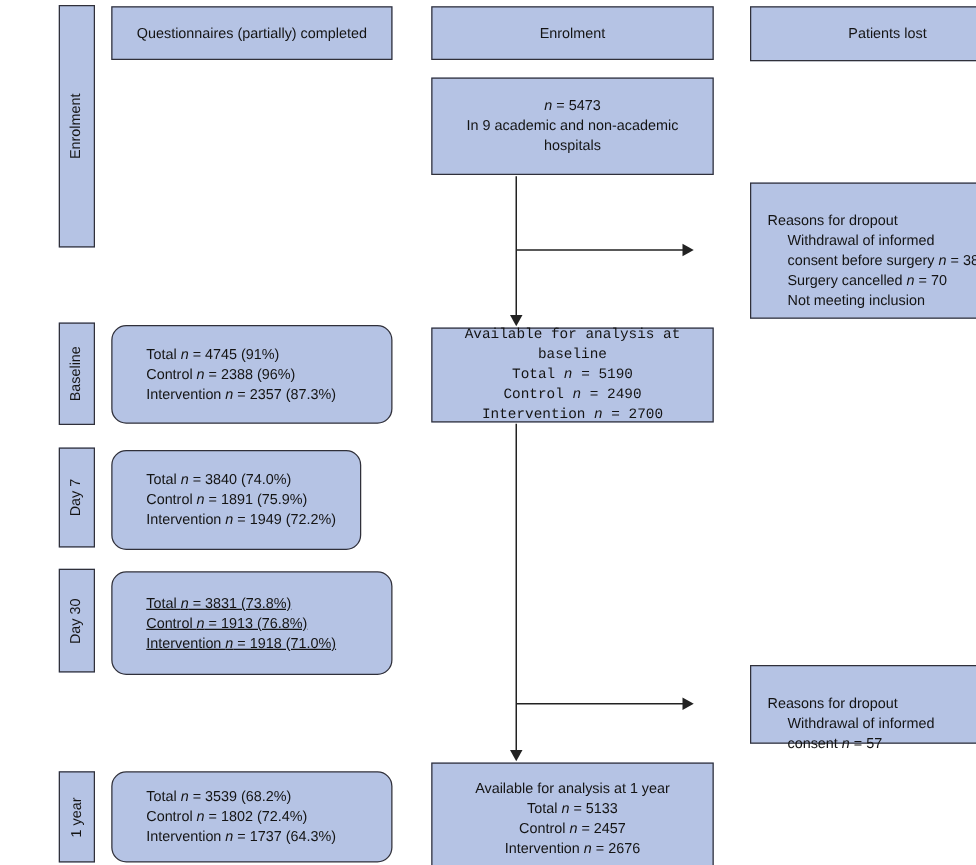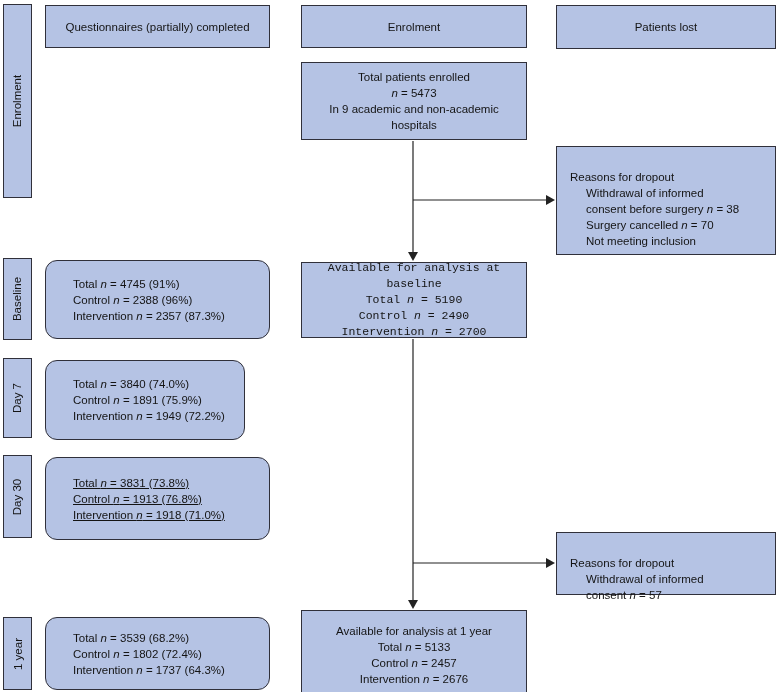--- a/index.html
+++ b/index.html
@@ -10,21 +10,21 @@
     --bg:#ffffff;
   }
   html,body{margin:0;padding:0;background:var(--bg);}
   .canvas{
     position:relative;width:781px;height:692px;background:var(--bg);
     font-family:"Liberation Sans",sans-serif;font-size:11.5px;color:var(--text);
     line-height:16px;overflow:hidden;
   }
   .box{
     position:absolute;background:var(--box-fill);
-    border:1.5px solid var(--box-border);box-sizing:border-box;
+    border:1.5px solid var(--box-border);box-sizing:border-box;margin-left:44px;
   }
   .centered{display:flex;flex-direction:column;justify-content:center;text-align:center;}
   .hbox{display:flex;flex-direction:column;justify-content:center;text-align:center;}
   .statbox{display:flex;flex-direction:column;justify-content:center;padding-left:27px;border-radius:12px;}
   .dropbox{padding-top:22px;}
   .dropbox .title{padding-left:13px;}
   .dropbox [data-bind-list] div{padding-left:29px;}
   .vtab{display:flex;align-items:center;justify-content:center;overflow:visible;}
   .vtab span{transform:rotate(-90deg);white-space:nowrap;display:block;}
   svg.flowlines{position:absolute;left:0;top:0;pointer-events:none;}
@@ -75,21 +75,20 @@
   </div>
   <div class="box vtab" style="left:3px;top:455px;width:29px;height:83px;">
     <span data-bind="sidebar.day30">Day 30</span>
   </div>
   <div class="box vtab" style="left:3px;top:617px;width:29px;height:73px;">
     <span data-bind="sidebar.year1">1 year</span>
   </div>
 
   <div class="box centered" style="left:301px;top:62px;width:226px;height:78px;">
     <div data-bind-list="boxes.total_enrolled.lines">
-        <div>Total patients enrolled</div>
         <div><i>n</i> = 5473</div>
         <div>In 9 academic and non-academic</div>
         <div>hospitals</div>
       </div>
   </div>
   <div class="box centered" style="left:301px;top:262px;width:226px;height:76px;font-family:Liberation Mono, monospace;">
     <div data-bind-list="boxes.available_baseline.lines">
         <div>Available for analysis at baseline</div>
         <div>Total <i>n</i> = 5190</div>
         <div>Control <i>n</i> = 2490</div>

